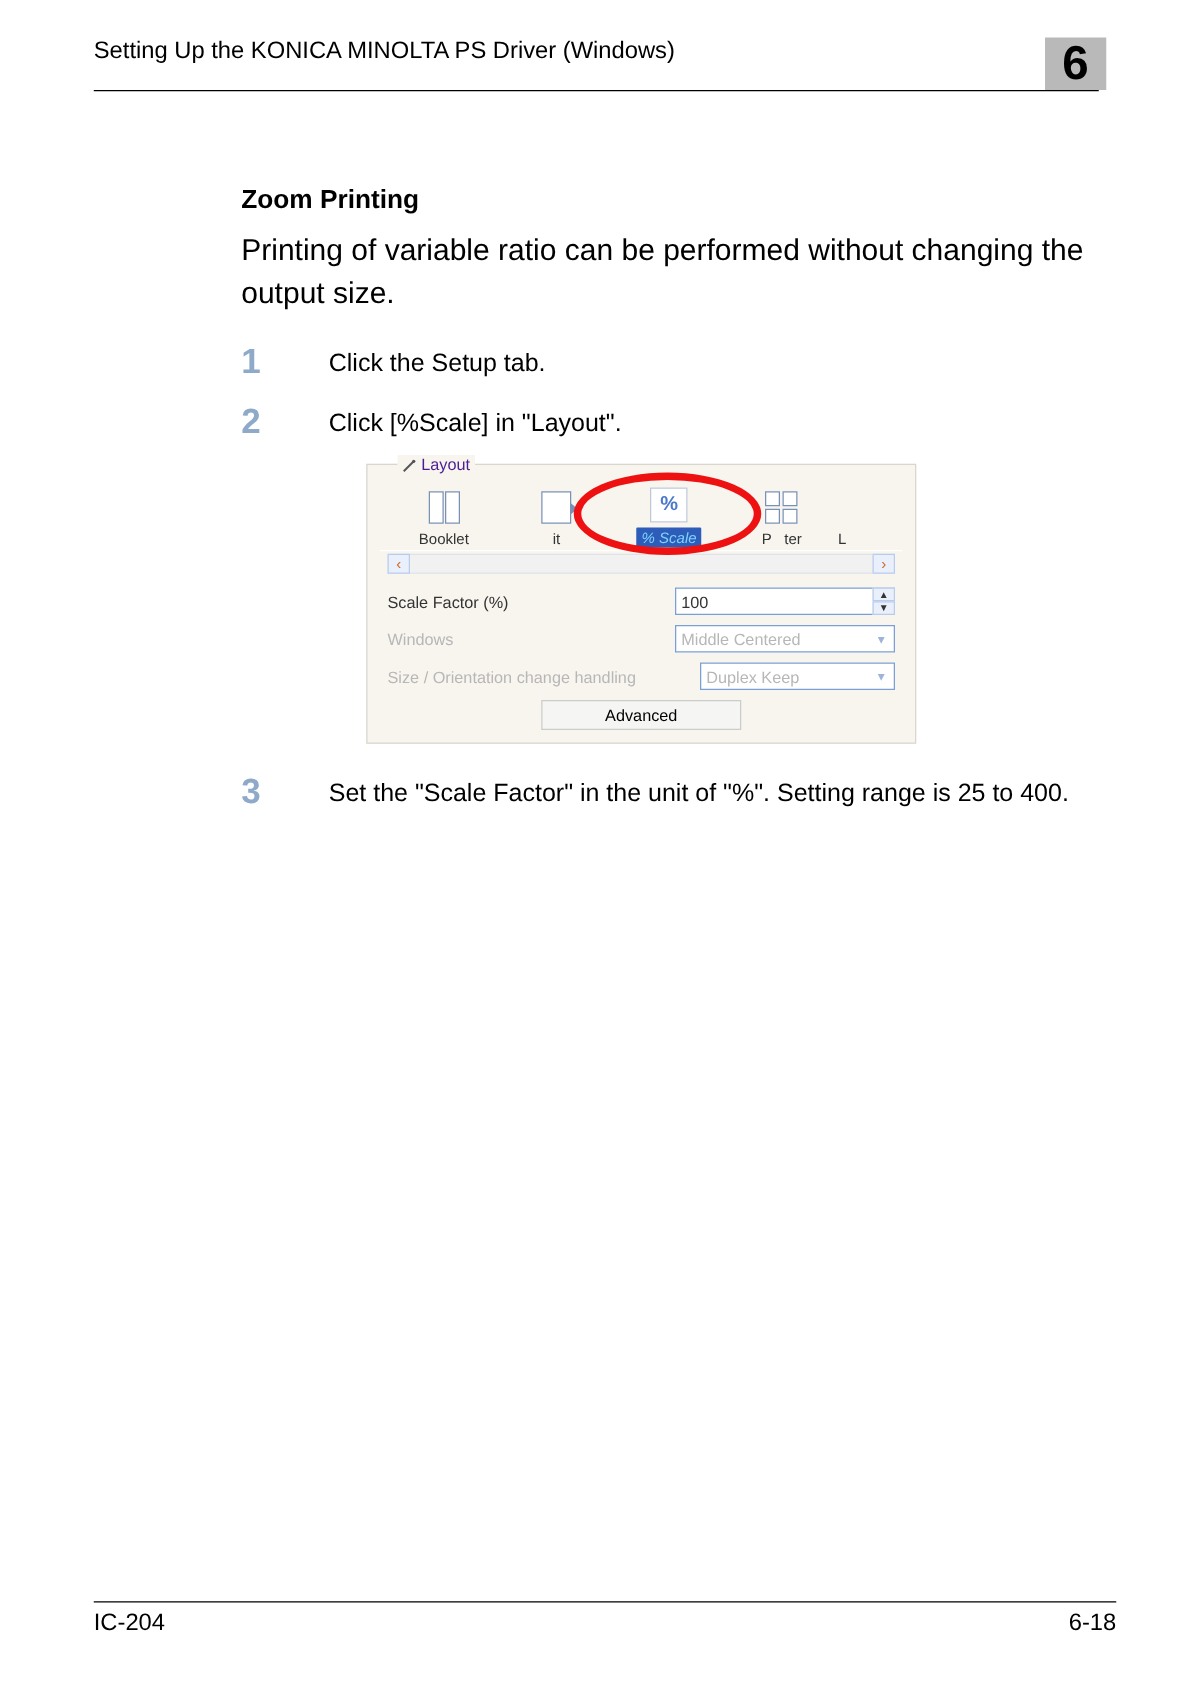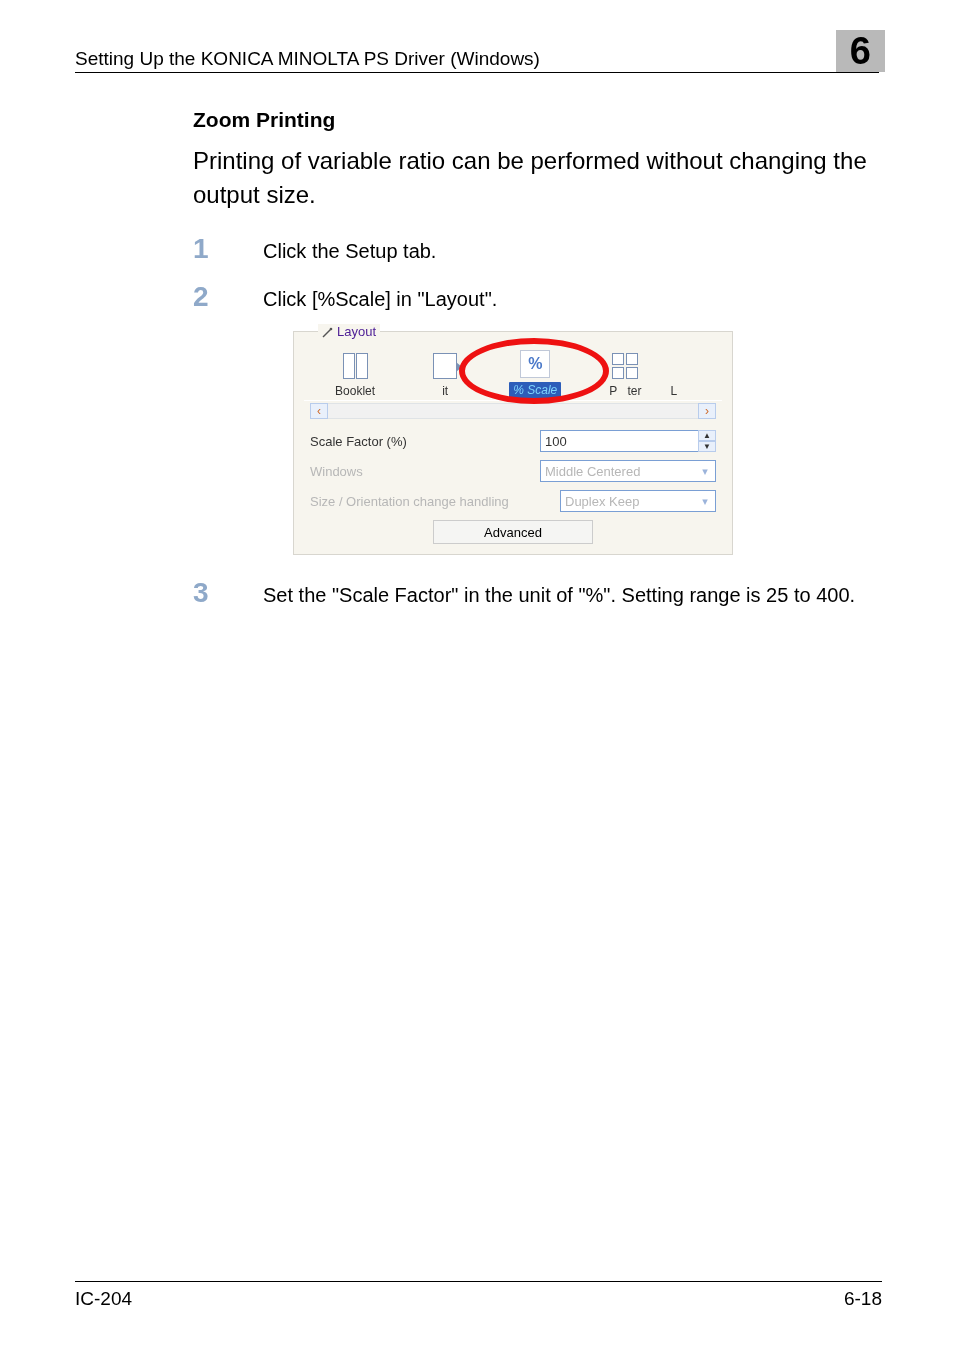--- a/index.html
+++ b/index.html
@@ -11,21 +11,21 @@
       position: relative;
       color: #000;
     }
     .page {
       padding: 30px 75px 0 75px;
       position: relative;
       height: 100%;
     }
     .header-row {
       display: flex;
-      align-items: flex-end;
+      align-items: flex-start;
       justify-content: space-between;
       border-bottom: 1px solid #000;
       padding-bottom: 2px;
     }
     .header-title {
       font-size: 19px;
       color: #000;
       font-weight: 400;
     }
     .chapter-badge {
@@ -44,20 +44,21 @@
       color: #000;
     }
     .content {
       padding-top: 35px;
     }
     .section-heading {
       font-size: 21px;
       font-weight: bold;
       margin-left: 118px;
       margin-bottom: 12px;
+      margin-top: 40px;
     }
     .intro {
       font-size: 24px;
       margin-left: 118px;
       margin-bottom: 24px;
       line-height: 1.4;
     }
     .step {
       display: flex;
       align-items: flex-start;
@@ -190,21 +191,21 @@
       width: 160px;
       height: 24px;
       border:1px solid #ccc; background:#f5f5f3;
       font-size:13px; color:#000000;
       text-align:center;
     }
     .footer {
       position: absolute;
       bottom: 42px;
       left: 75px;
-      right: 72px;
+      right: 61px;
       border-top: 1px solid #000;
       display:flex;
       justify-content: space-between;
       padding-top: 6px;
       font-size: 19px;
     }
     .wand-ico {
       width: 12px; height: 12px;
     }
   </style>

